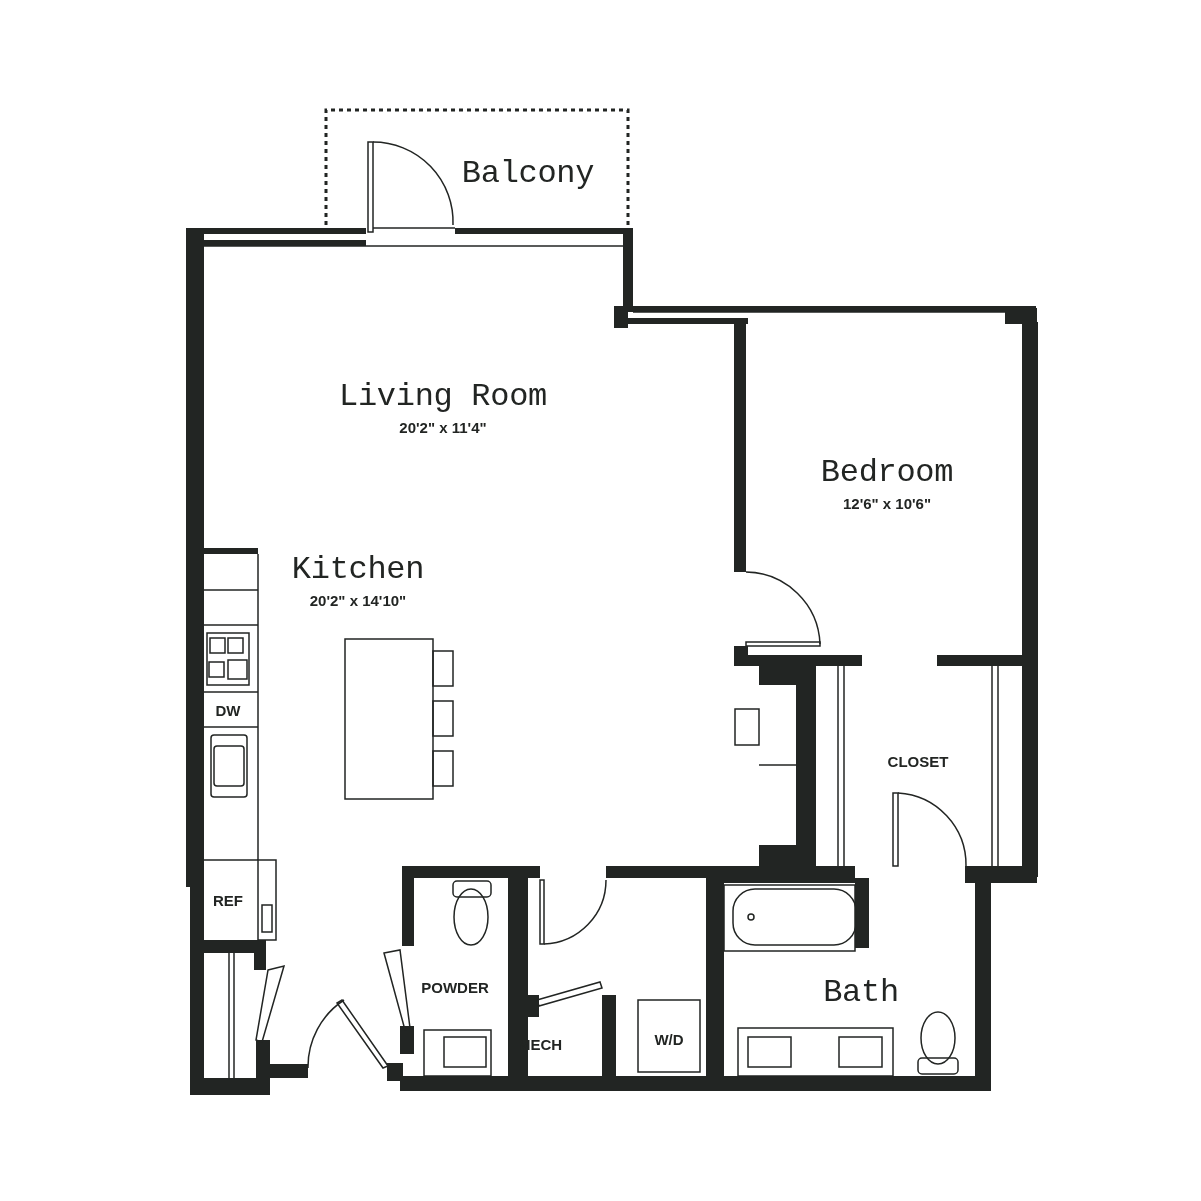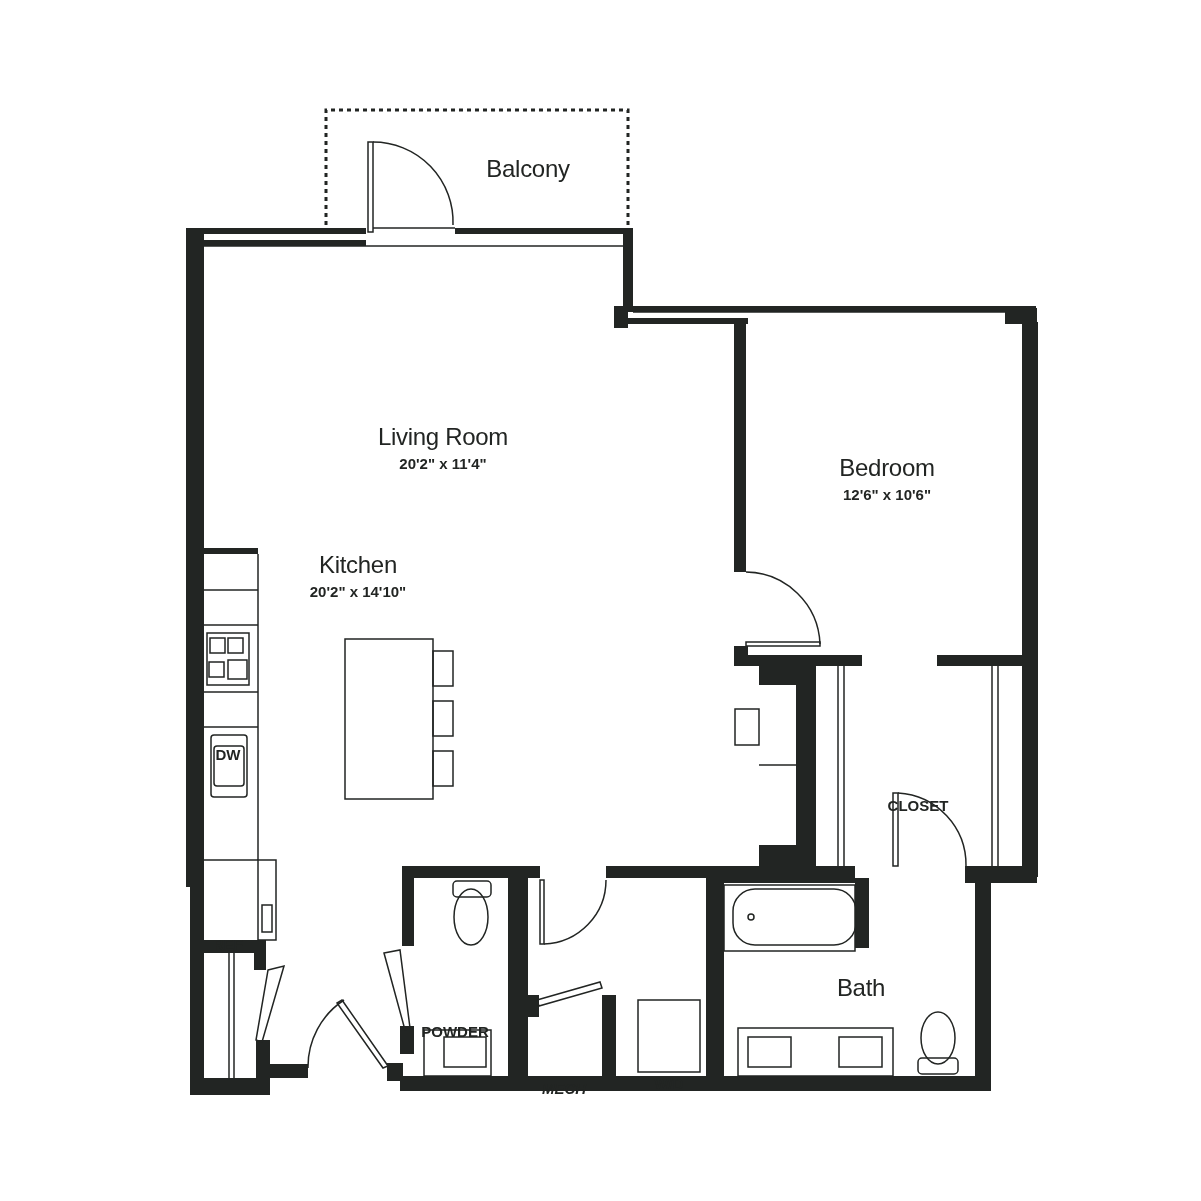--- a/index.html
+++ b/index.html
@@ -1,21 +1,21 @@
 <!DOCTYPE html>
 <html><head>
 <meta charset="utf-8">
 <style>
   html, body { margin:0; padding:0; background:#ffffff; }
   #plan { position:relative; width:1201px; height:1201px; background:#ffffff; overflow:hidden; }
   #plan svg { position:absolute; left:0; top:0; }
   .lbl { position:absolute; color:#222523; white-space:nowrap; transform:translateX(-50%); text-align:center; }
-  .serif { font-family:Liberation Sans, sans-serif; font-size:24px; letter-spacing:-0.3px; }
+  .serif { font-family:Liberation Mono, monospace; font-size:32px; letter-spacing:-0.3px; }
   .dim { font-family:"Liberation Sans", "DejaVu Sans", sans-serif; font-size:15px; font-weight:bold; display:block; margin-top:4px; }
-  .sm { font-family:"Liberation Sans", "DejaVu Sans", sans-serif; font-size:15px; font-weight:bold;margin-top:44px; }
+  .sm { font-family:"Liberation Sans", "DejaVu Sans", sans-serif; font-size:15px; font-weight:bold; }
 </style>
 </head>
 <body>
 
 <div id="plan">
   <svg width="1201" height="1201" viewBox="0 0 1201 1201">
     <g fill="#222523" stroke="none">
 
       <rect x="186" y="232" width="18" height="655"></rect>
       <rect x="190" y="880" width="14" height="215"></rect>
@@ -147,36 +147,36 @@
       <path d="M268 970 L284 966 L262 1042 L256 1040 Z"></path>
       <path d="M308 1068 A80 80 0 0 1 344 1000"></path>
       <path d="M342 1000 L388 1066 L383 1068 L337 1003 Z"></path>
       <line x1="229" y1="953" x2="229" y2="1078"></line>
       <line x1="234" y1="953" x2="234" y2="1078"></line>
     </g>
   </svg>
 
   <div class="lbl serif" style="left:528px; top:155px;">Balcony</div>
 
-  <div class="lbl" style="left:443px; top:378px;margin-top:45px;">
+  <div class="lbl" style="left:443px; top:378px;">
     <span class="serif">Living Room</span>
     <span class="dim">20'2" x 11'4"</span>
   </div>
 
   <div class="lbl" style="left:358px; top:551px;">
     <span class="serif">Kitchen</span>
     <span class="dim">20'2" x 14'10"</span>
   </div>
 
   <div class="lbl" style="left:887px; top:454px;">
     <span class="serif">Bedroom</span>
     <span class="dim">12'6" x 10'6"</span>
   </div>
 
   <div class="lbl serif" style="left:861px; top:974px;text-align:right;">Bath</div>
   <div class="lbl sm" style="left:918px; top:753px;">CLOSET</div>
   <div class="lbl sm" style="left:455px; top:979px;">POWDER</div>
-  <div class="lbl sm" style="left:564px; top:1036px;font-style:italic;">MECH</div>
+  <div class="lbl sm" style="left:540px; top:1036px;">MECH</div>
 
   <div class="lbl sm" style="left:228px; top:702px;">DW</div>
   <div class="lbl sm" style="left:228px; top:892px;">REF</div>
   <div class="lbl sm" style="left:669px; top:1031px;">W/D</div>
 </div>
 
 </body></html>

